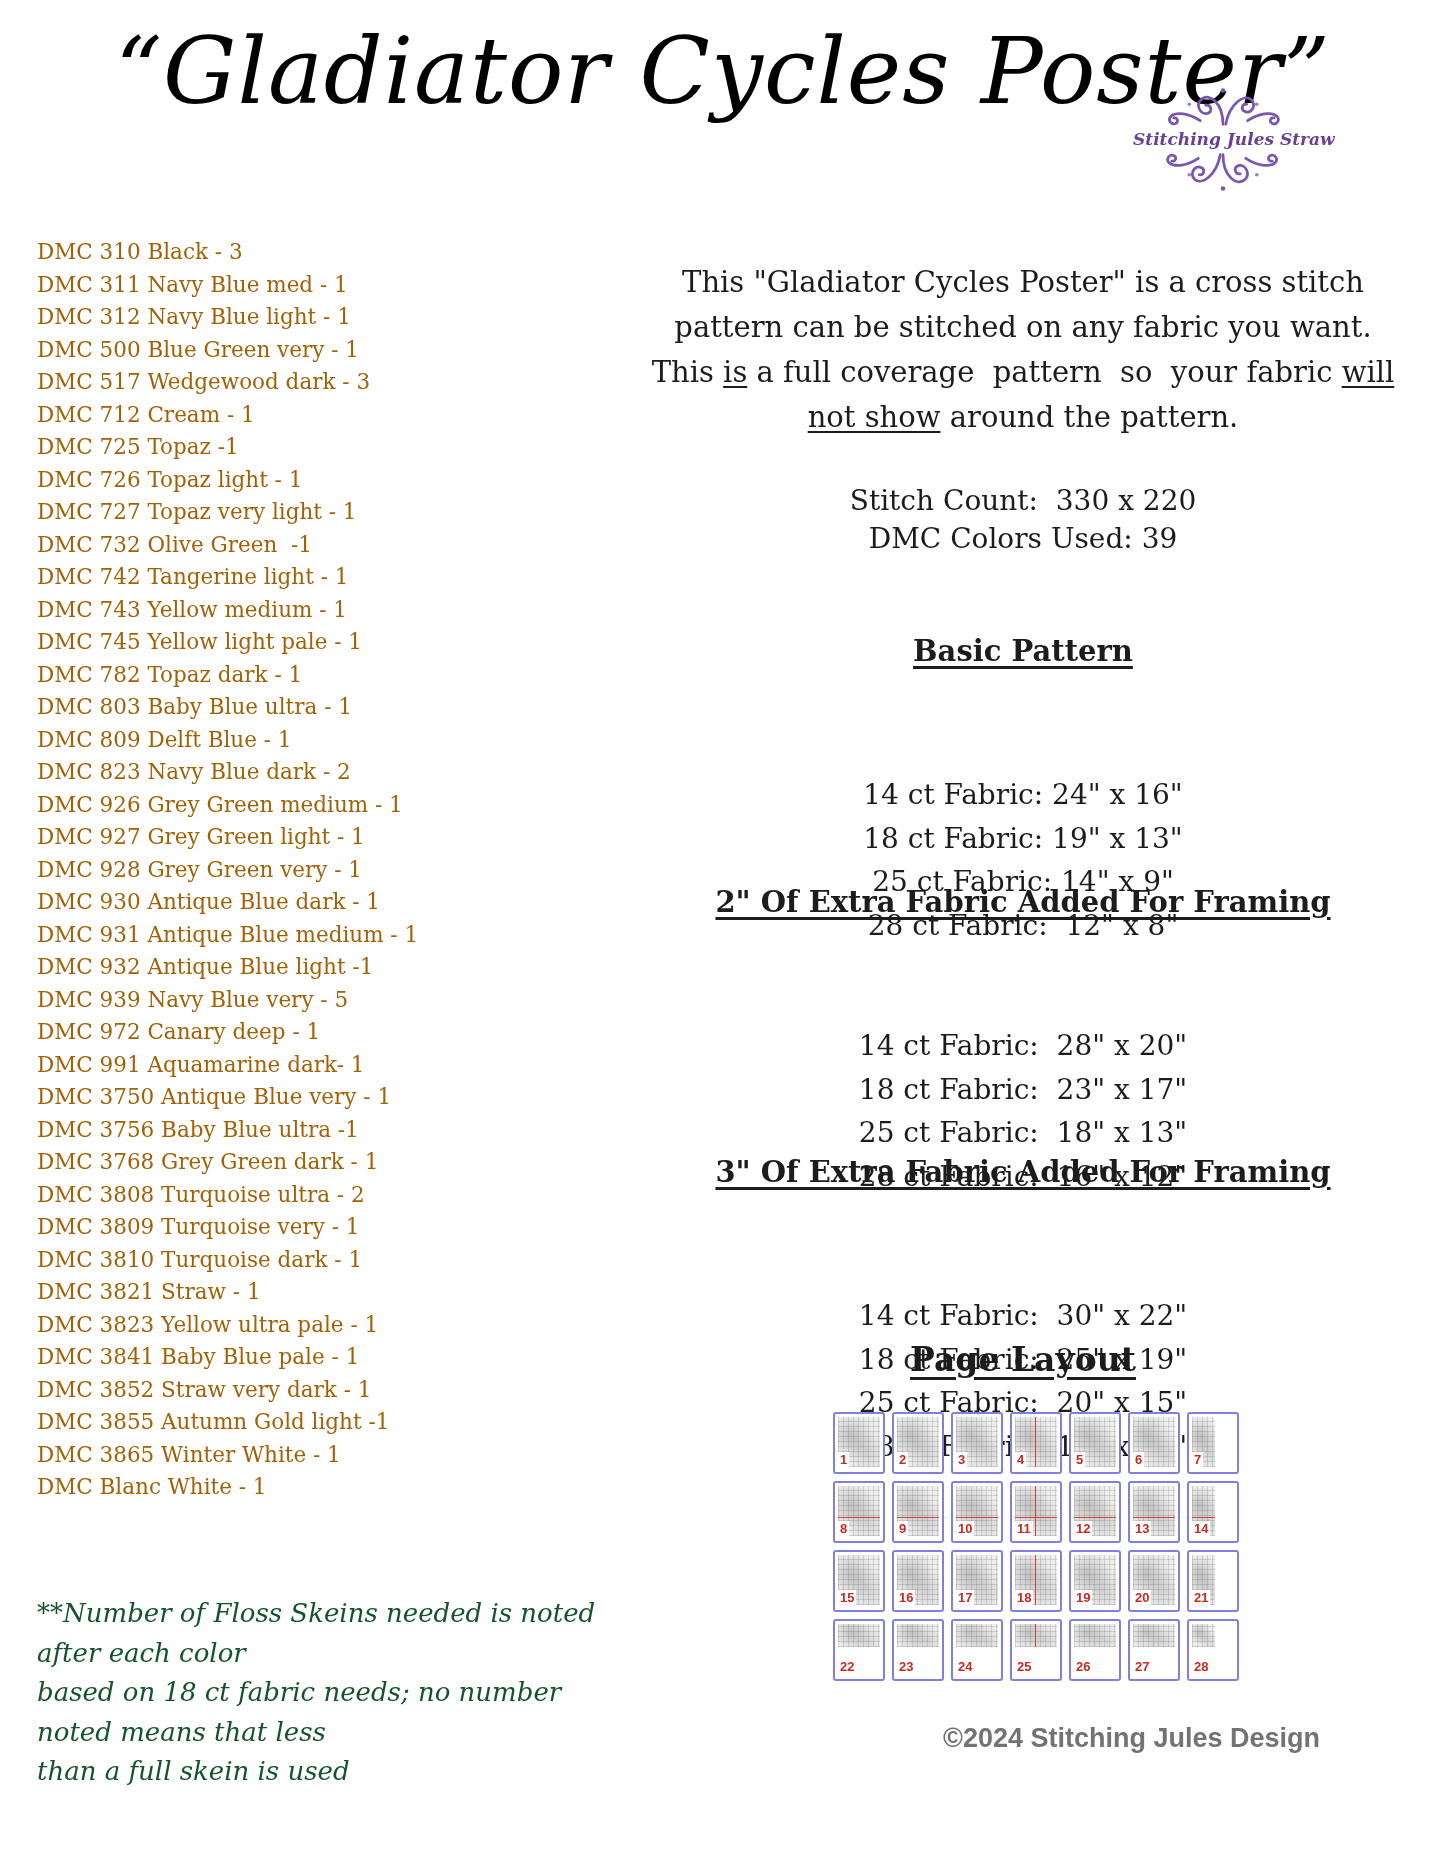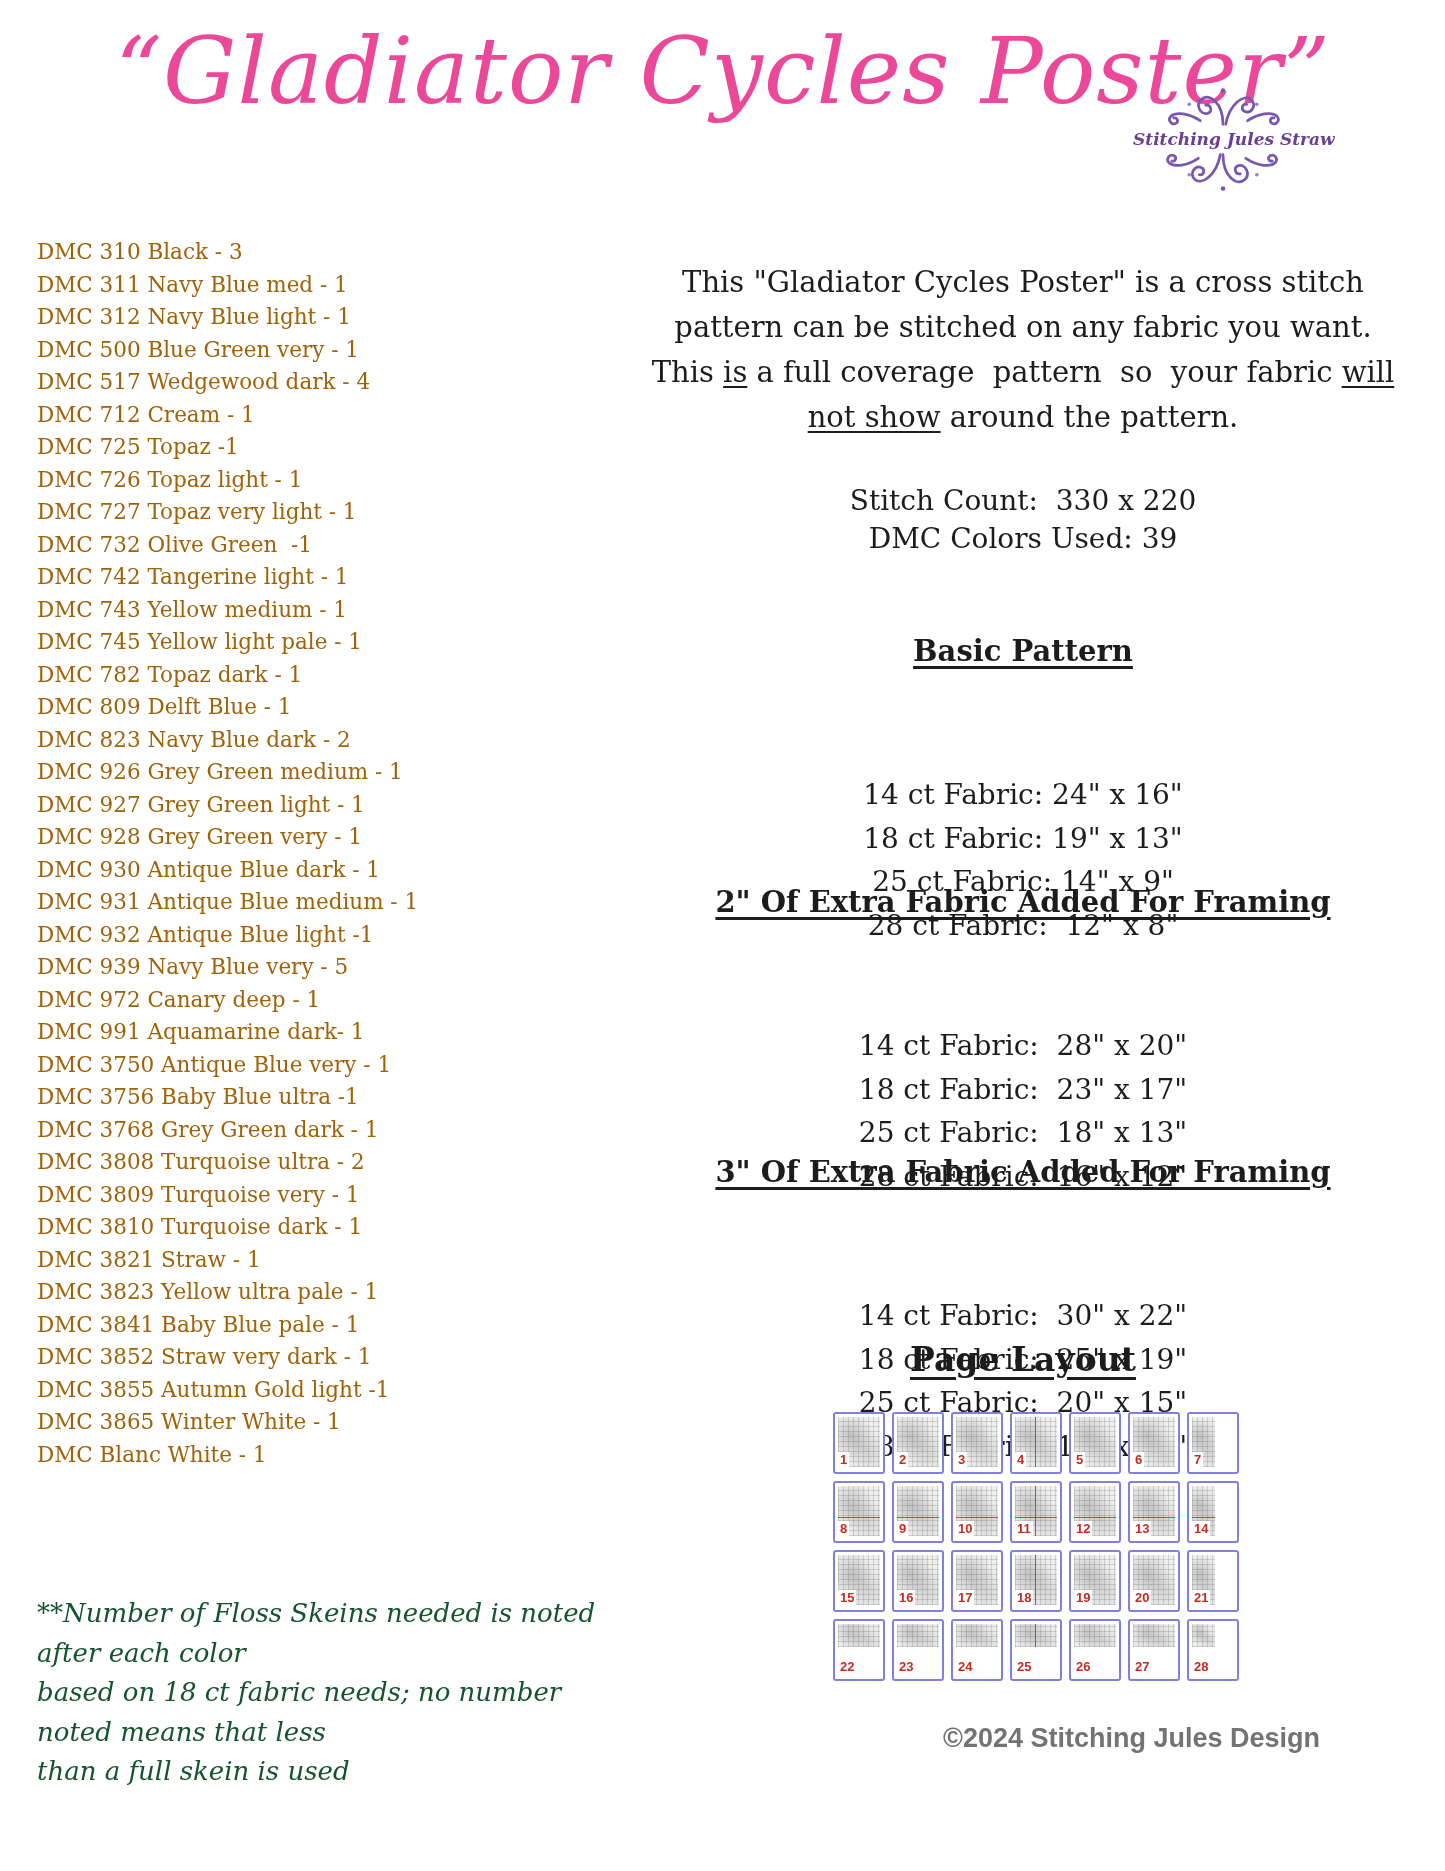--- a/index.html
+++ b/index.html
@@ -7,21 +7,21 @@
   .page {
     position:relative; width:1445px; height:1871px; background:#ffffff;
     overflow:hidden; color:#1c1c1c; font-family:"DejaVu Serif", serif;
   }
   .abs { position:absolute; }
 
   
   .title {
     left:115px; top:14px; width:1160px; text-align:center;
     font:italic 500 92px/1.25 "DejaVu Serif", serif;
-    letter-spacing:1px; color:#ec4899; white-space:nowrap;
+    letter-spacing:1px; color:#000000; white-space:nowrap;
   }
 
   
   .logo { left:1133px; top:86px; width:180px; text-align:center; }
   .logo svg { display:block; margin:0 auto; }
   .logo .flip { transform:rotate(180deg); }
   .logo-text {
     font:italic bold 17px/1.1 "DejaVu Serif", serif;
     color:#6a3f96; white-space:nowrap; margin:2px 0;
   }
@@ -136,30 +136,31 @@
     </svg>
   </div>
 
 
   <ul class="abs floss-list">
 
   <li>DMC 310 Black - 3</li>
       <li>DMC 311 Navy Blue med - 1</li>
       <li>DMC 312 Navy Blue light - 1</li>
       <li>DMC 500 Blue Green very - 1</li>
-      <li>DMC 517 Wedgewood dark - 4</li>
+      <li>DMC 517 Wedgewood dark - 3</li>
       <li>DMC 712 Cream - 1</li>
       <li>DMC 725 Topaz -1</li>
       <li>DMC 726 Topaz light - 1</li>
       <li>DMC 727 Topaz very light - 1</li>
       <li>DMC 732 Olive Green  -1</li>
       <li>DMC 742 Tangerine light - 1</li>
       <li>DMC 743 Yellow medium - 1</li>
       <li>DMC 745 Yellow light pale - 1</li>
       <li>DMC 782 Topaz dark - 1</li>
+      <li>DMC 803 Baby Blue ultra - 1</li>
       <li>DMC 809 Delft Blue - 1</li>
       <li>DMC 823 Navy Blue dark - 2</li>
       <li>DMC 926 Grey Green medium - 1</li>
       <li>DMC 927 Grey Green light - 1</li>
       <li>DMC 928 Grey Green very - 1</li>
       <li>DMC 930 Antique Blue dark - 1</li>
       <li>DMC 931 Antique Blue medium - 1</li>
       <li>DMC 932 Antique Blue light -1</li>
       <li>DMC 939 Navy Blue very - 5</li>
       <li>DMC 972 Canary deep - 1</li>

